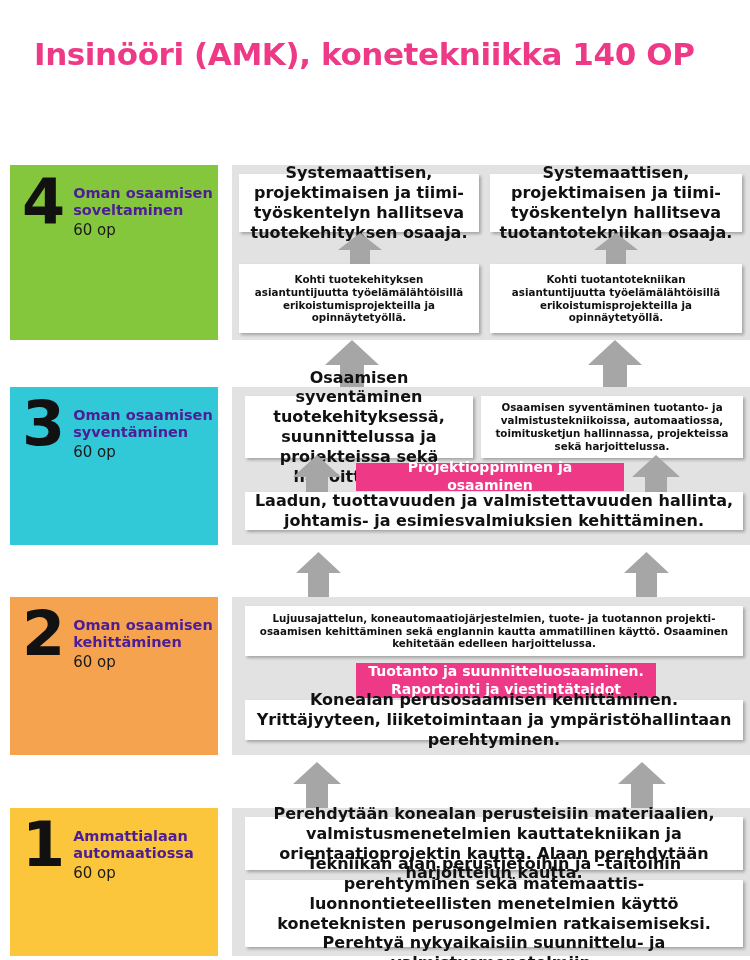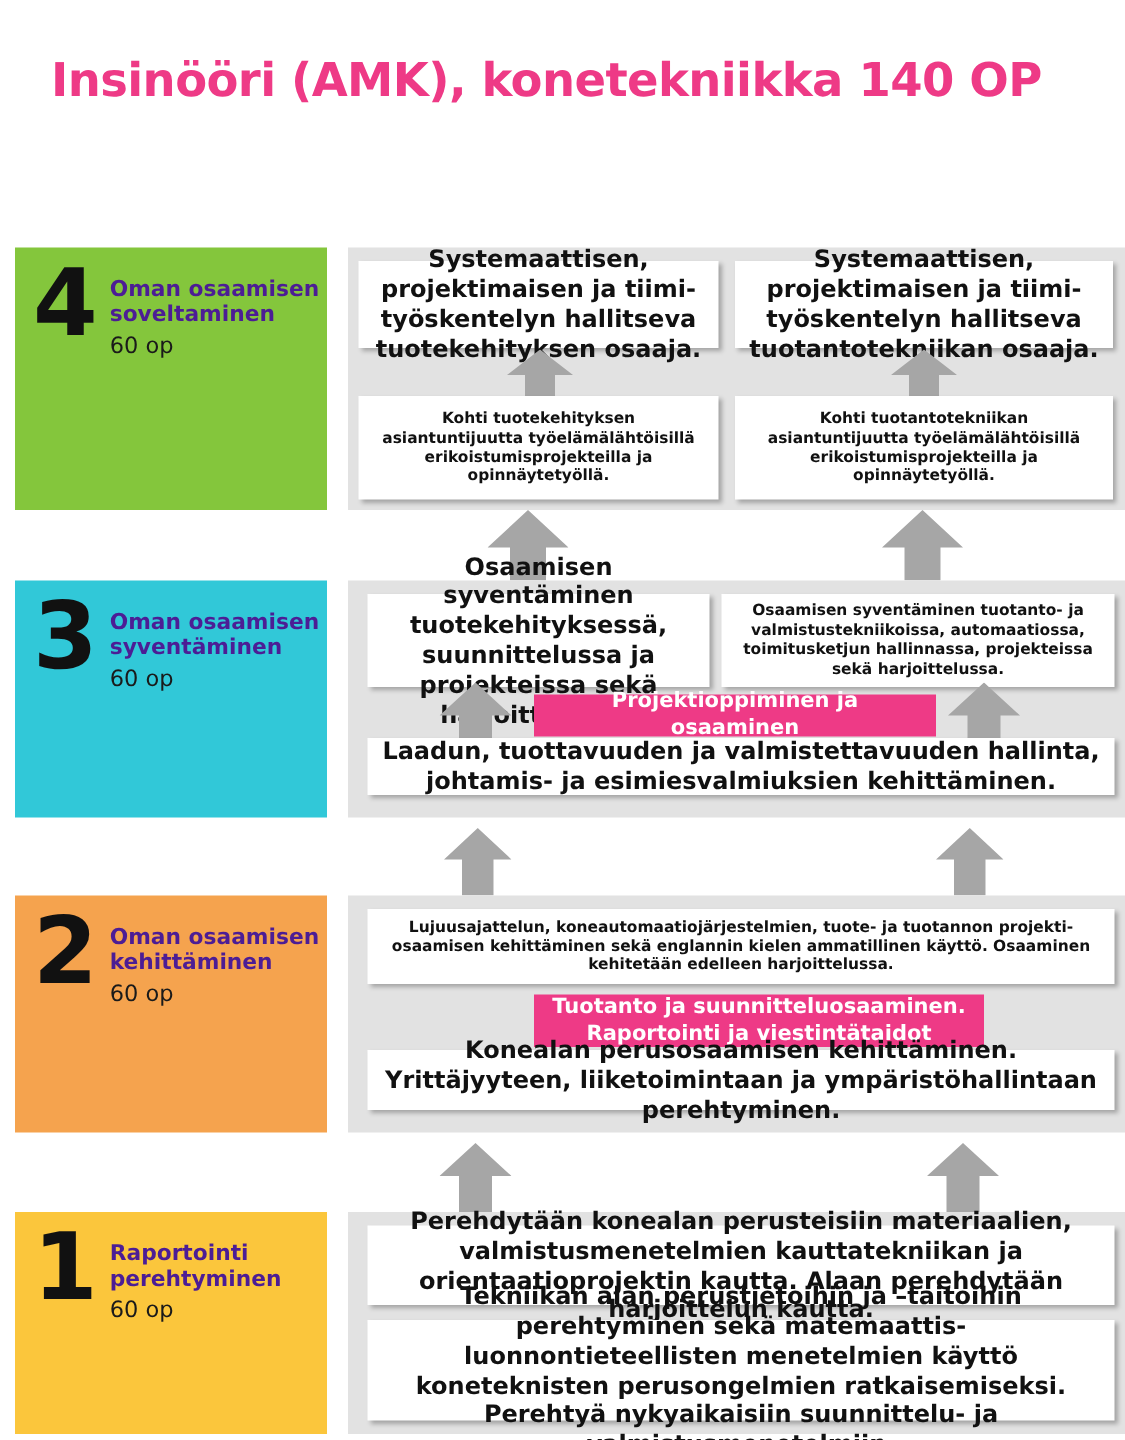--- a/index.html
+++ b/index.html
@@ -218,21 +218,21 @@
     <div class="level-badge" style="height:158px; background:#F5A34E;">
       <div class="level-num">2</div>
       <div class="level-textcol">
         <div class="level-name">Oman osaamisen kehittäminen</div>
         <div class="level-credits">60 op</div>
       </div>
     </div>
 
     <div class="content-band" style="top:0; height:158px;">
       <div class="cbox small" style="left:13px; top:9px; width:498px; height:50px;">
-        <span>Lujuusajattelun, koneautomaatiojärjestelmien, tuote- ja tuotannon projekti- osaamisen kehittäminen sekä englannin kielen ammatillinen käyttö. Osaaminen kehitetään edelleen harjoittelussa.</span>
+        <span>Lujuusajattelun, koneautomaatiojärjestelmien, tuote- ja tuotannon projekti- osaamisen kehittäminen sekä englannin kautta ammatillinen käyttö. Osaaminen kehitetään edelleen harjoittelussa.</span>
       </div>
 
       <div class="pbox" style="left:124px; top:66px; width:300px; height:35px; flex-direction:column;">
         <span>Tuotanto ja suunnitteluosaaminen.</span>
         <span>Raportointi ja viestintätaidot</span>
       </div>
 
       <div class="cbox" style="left:13px; top:103px; width:498px; height:40px;">
         <span>Konealan perusosaamisen kehittäminen. Yrittäjyyteen, liiketoimintaan ja ympäristöhallintaan perehtyminen.</span>
       </div>
@@ -247,21 +247,21 @@
   <div class="arrow" style="left:618px; top:762px;">
     <svg width="48" height="48" viewBox="0 0 48 48">
         <path d="M24 0 L48 22 L35 22 L35 48 L13 48 L13 22 L0 22 Z" fill="#A6A6A6"></path>
       </svg>
   </div>
 
   <div class="level-row" style="top:808px; height:148px;">
     <div class="level-badge" style="height:148px; background:#FBC63C;">
       <div class="level-num">1</div>
       <div class="level-textcol">
-        <div class="level-name">Raportointi perehtyminen</div>
+        <div class="level-name">Ammattialaan automaatiossa</div>
         <div class="level-credits">60 op</div>
       </div>
     </div>
 
     <div class="content-band" style="top:0; height:148px;">
       <div class="cbox" style="left:13px; top:9px; width:498px; height:53px;">
         <span>Perehdytään konealan perusteisiin materiaalien, valmistusmenetelmien kauttatekniikan ja orientaatioprojektin kautta. Alaan perehdytään  harjoittelun kautta.</span>
       </div>
       <div class="cbox" style="left:13px; top:72px; width:498px; height:67px;">
         <span>Tekniikan alan perustietoihin ja –taitoihin perehtyminen sekä matemaattis-luonnontieteellisten menetelmien käyttö koneteknisten perusongelmien ratkaisemiseksi. Perehtyä nykyaikaisiin suunnittelu- ja valmistusmenetelmiin.</span>

